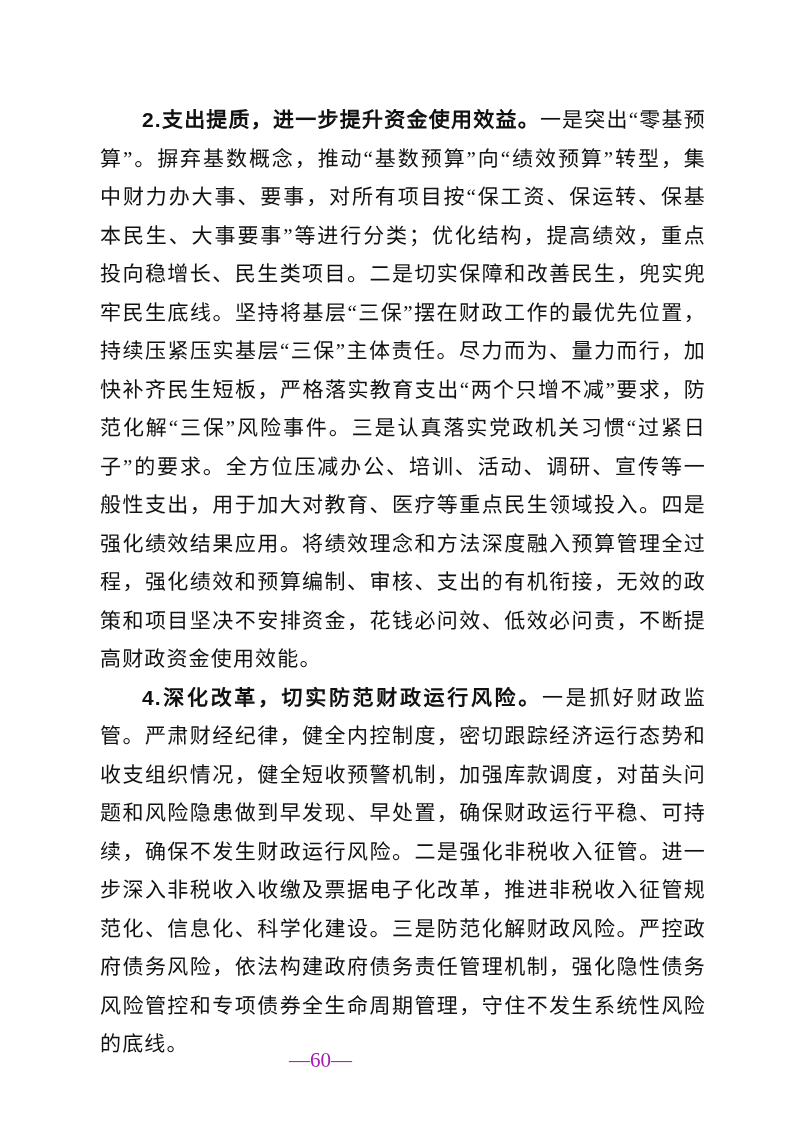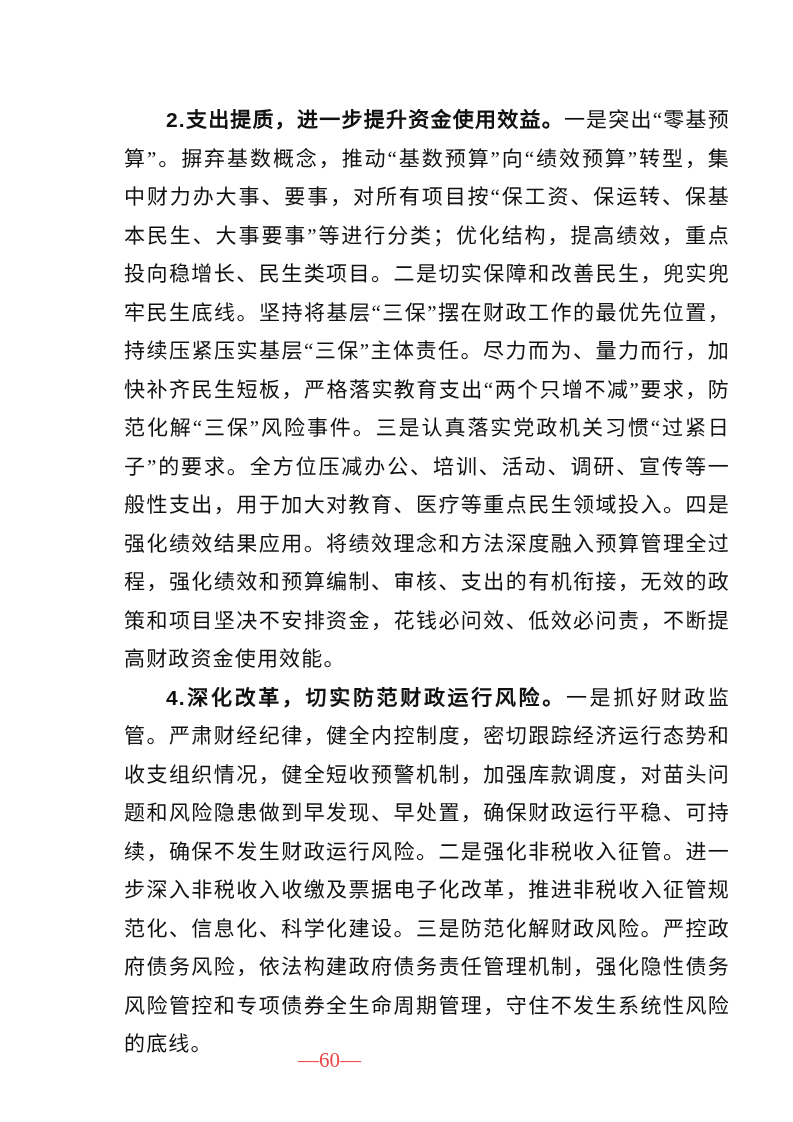--- a/index.html
+++ b/index.html
@@ -21,21 +21,20 @@
     top: 0;
     width: 793px;
     height: 1122px;
     background: #ffffff;
   }
   .doc-body {
     position: absolute;
     left: 100px;
     top: 101px;
     width: 606px;
-    margin-left: 24px;
   }
   .paragraph {
     margin: 0;
     padding: 0;
     font-size: 21px;
     line-height: 38.5px;
     text-align: justify;
     text-justify: inter-ideograph;
     letter-spacing: 0.055em;
     text-indent: 2em;
@@ -49,23 +48,22 @@
     font-weight: 400;
   }
   .page-footer {
     position: absolute;
     left: 0;
     top: 1046px;
     width: 641px;
     text-align: center;
     font-size: 21px;
     line-height: 28px;
-    color: #ef4444;
+    color: #a21caf;
     letter-spacing: 0;
-    padding-left: 9px;
   }
 </style>
 </head>
 <body>
 
 <div class="page">
 
   <div class="doc-body">
 
     <p class="paragraph">

